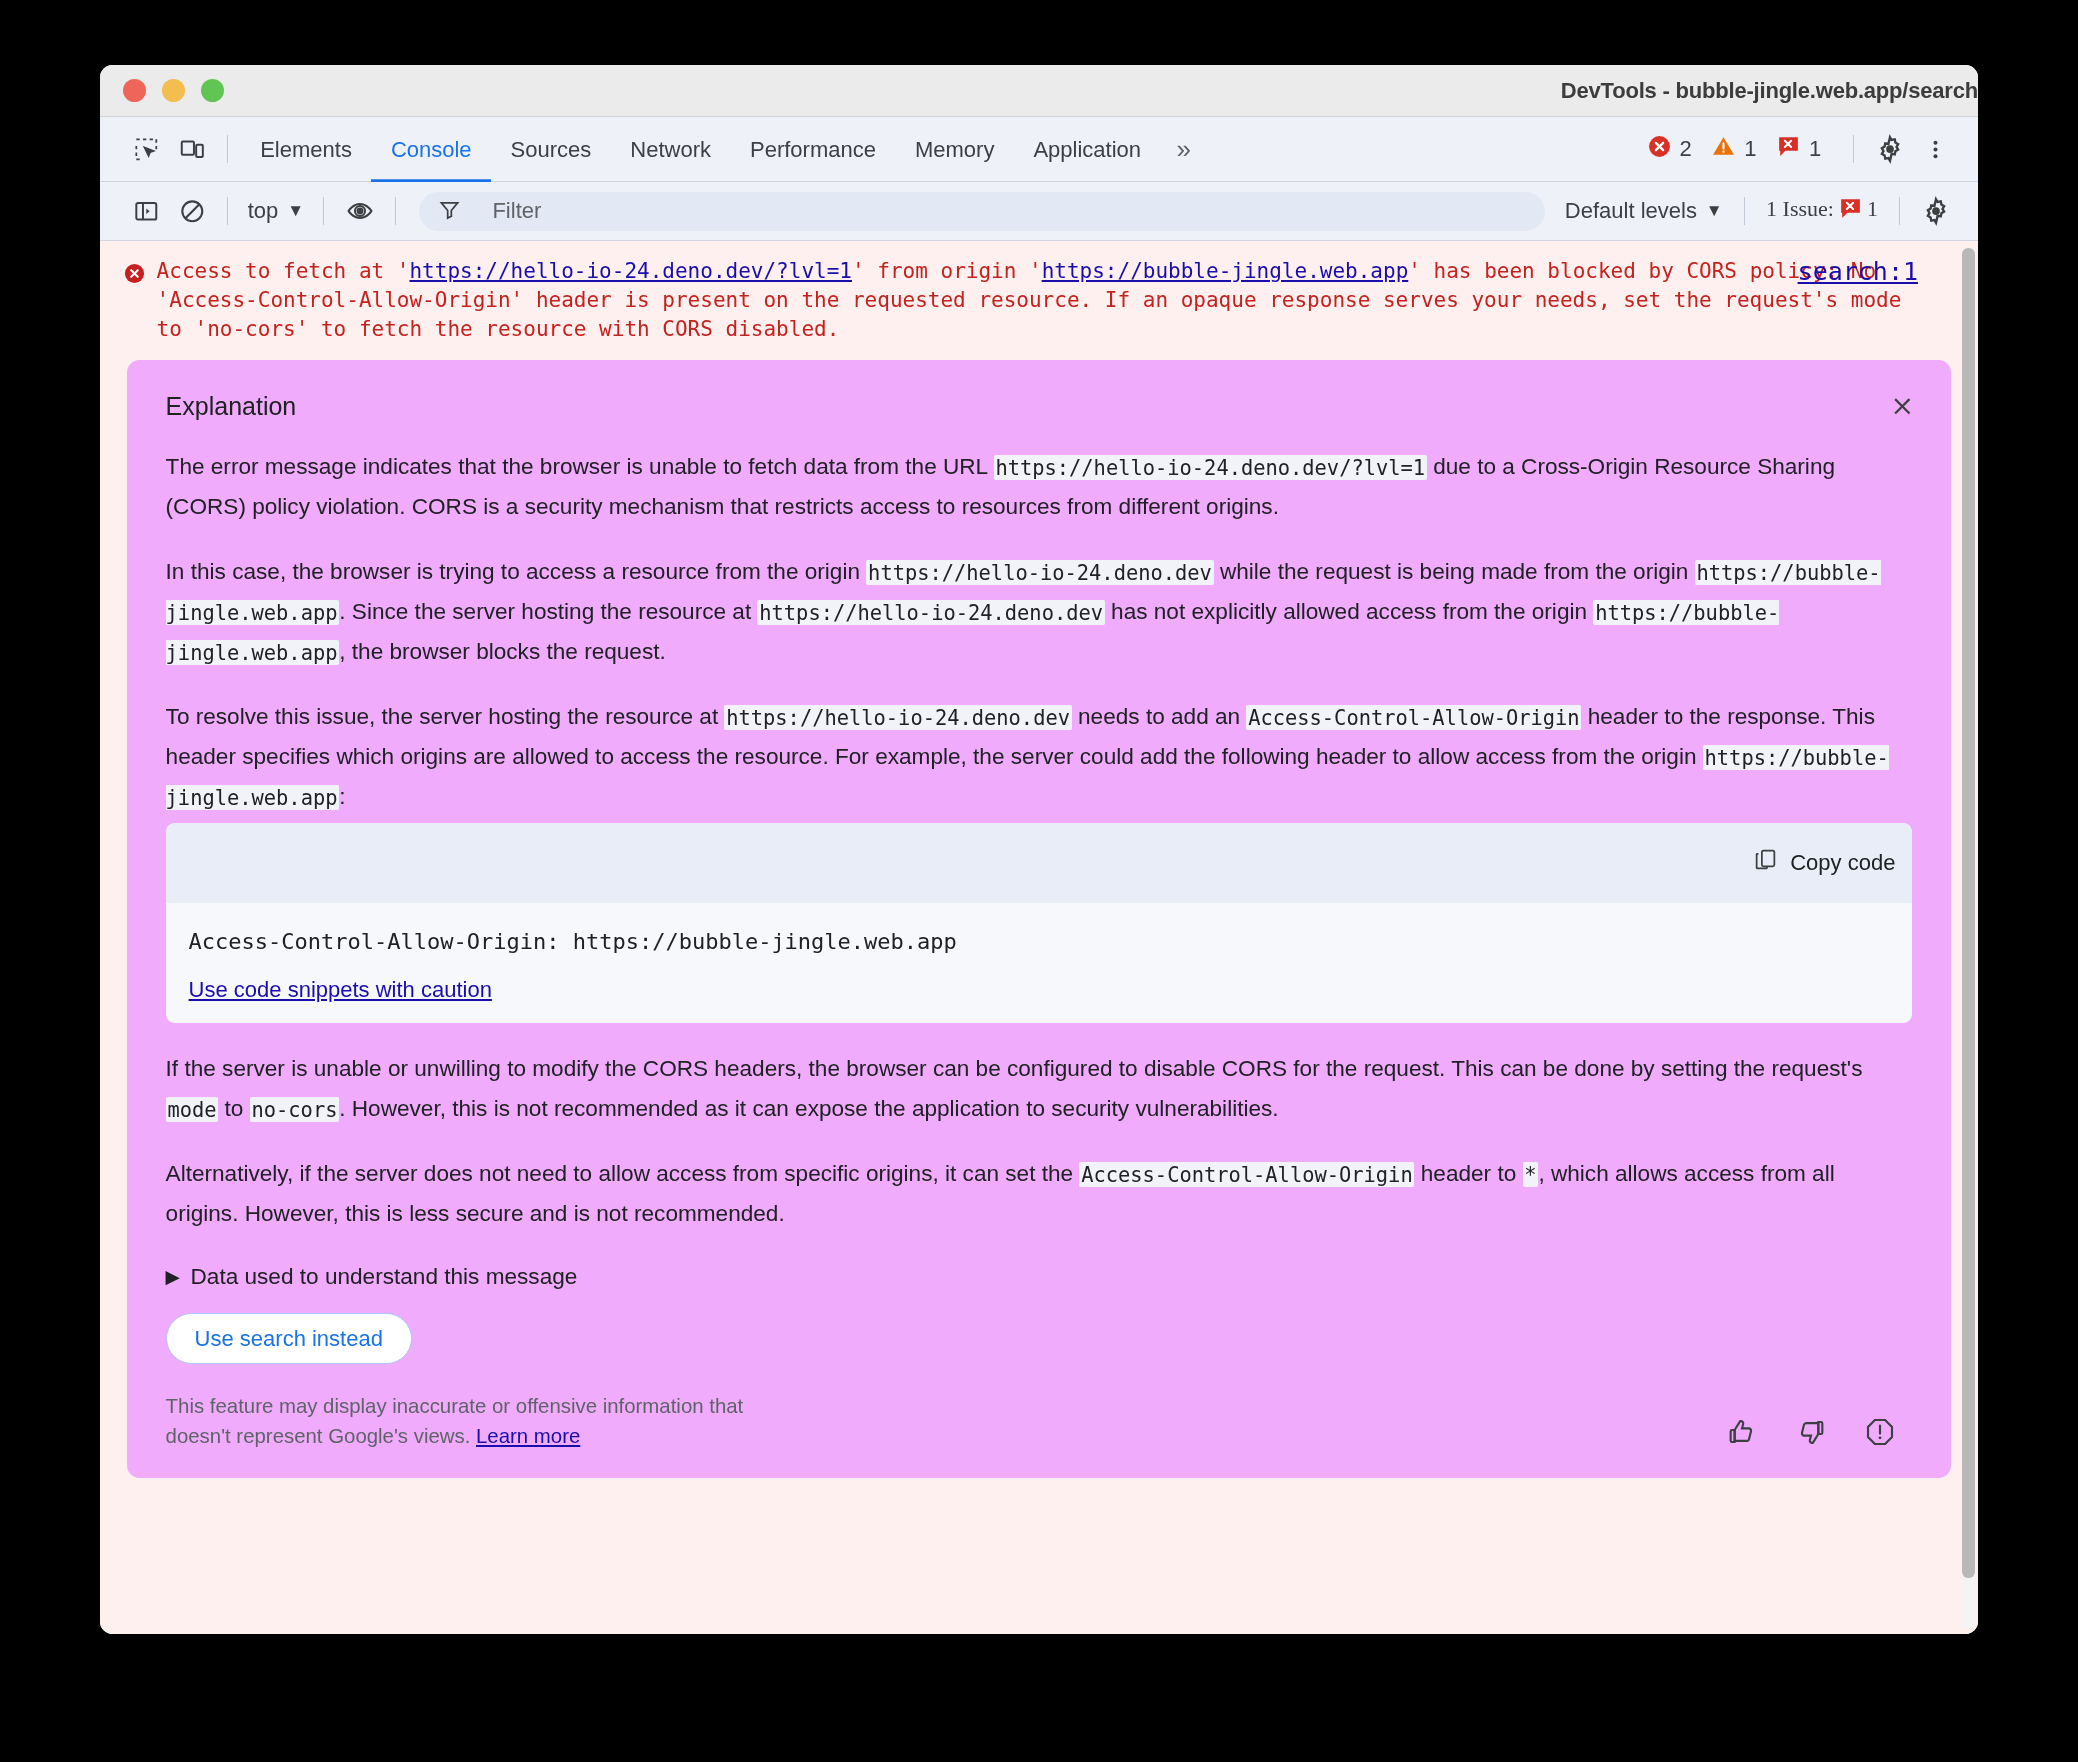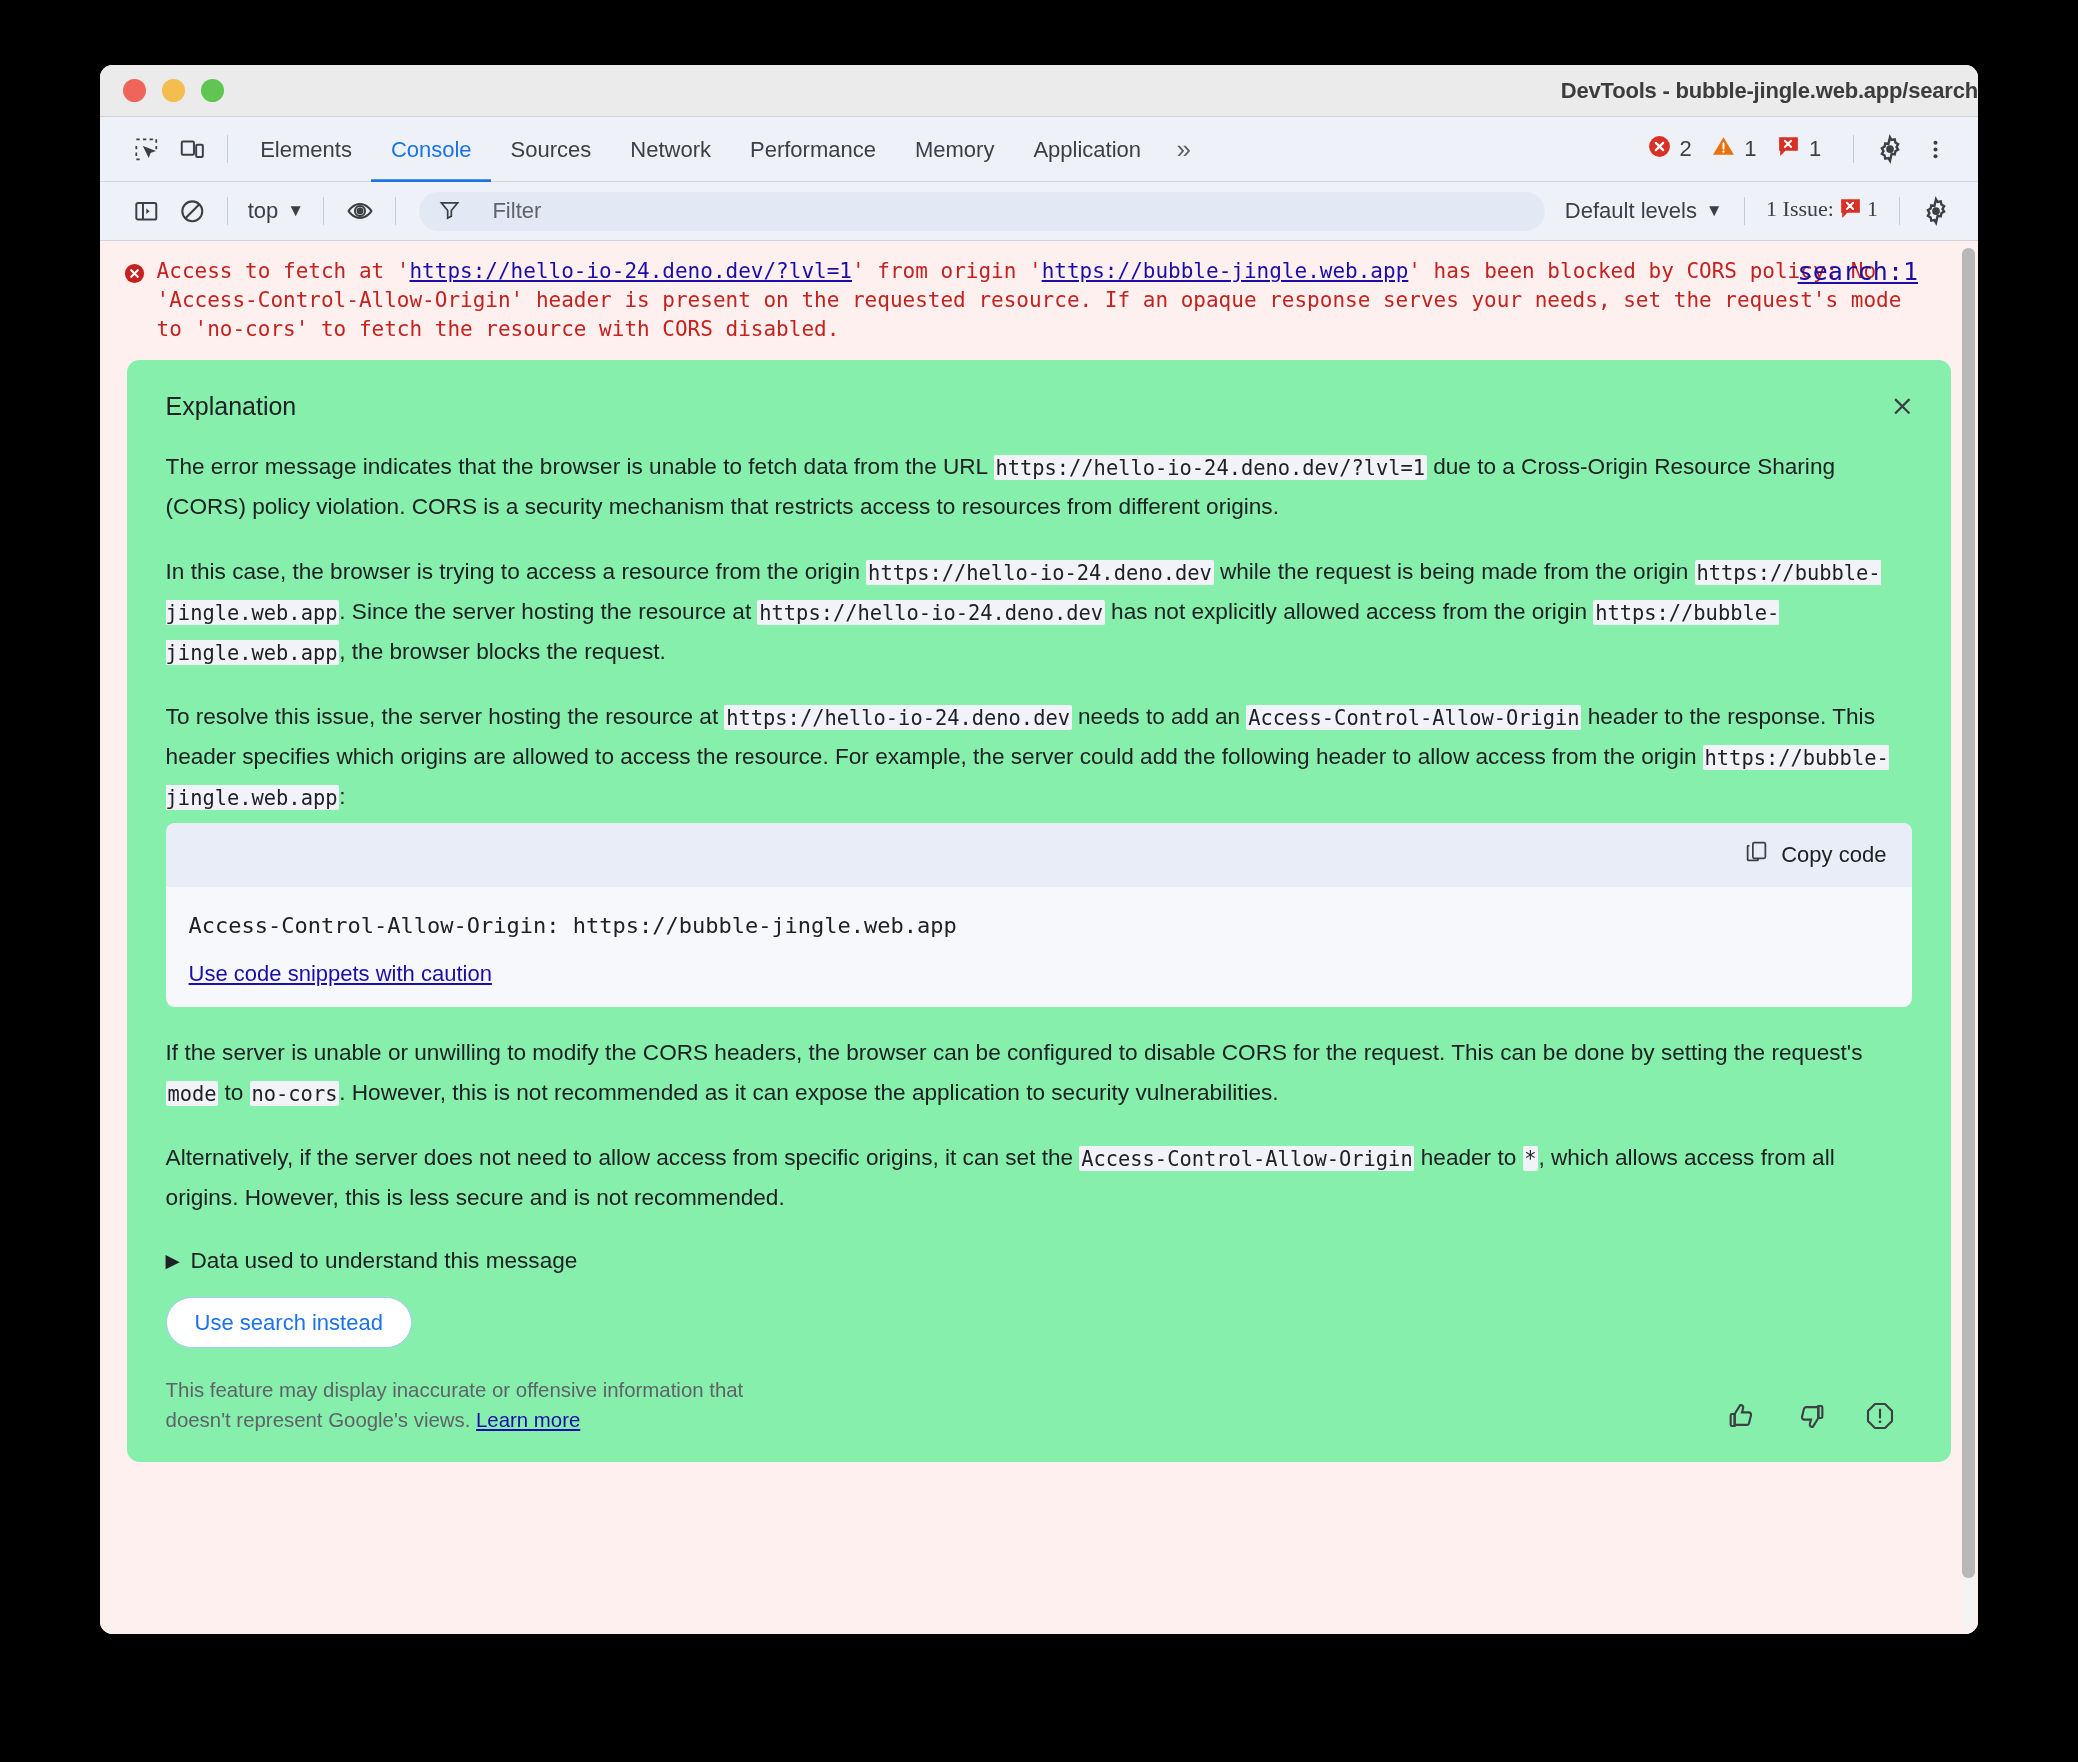--- a/index.html
+++ b/index.html
@@ -201,21 +201,21 @@
     top: 16px;
     font-family: "DejaVu Sans Mono", monospace;
     font-size: 25px;
     color: #1a0dab;
     text-decoration: underline;
   }
 
   
   #explanation-card {
     margin: 5.3px 26.6px 0 26.6px;
-    background: #86efac;
+    background: #f0abfc;
     border-radius: 12.4px;
     padding: 32px 39px 26.6px 39px;
     position: relative;
     box-sizing: border-box;
   }
   #explanation-title {
     font-size: 25px;
     color: #202124;
     margin-bottom: 26.6px;
   }
@@ -244,25 +244,25 @@
 
   
   #code-block {
     margin: 5.3px 0 26.6px 0;
     border-radius: 8.9px;
     overflow: hidden;
     background: #f6f8fc;
   }
   #code-block-header {
     background: #e8edf7;
-    height: 64px;
+    height: 80px;
     display: flex;
     align-items: center;
     justify-content: flex-end;
-    padding-right: 26px;
+    padding-right: 17px;
   }
   #copy-code-btn {
     display: flex;
     align-items: center;
     gap: 12.4px;
     font-size: 22px;
     color: #202124;
   }
   #code-content {
     padding: 26.6px 23px 19.5px 23px;

